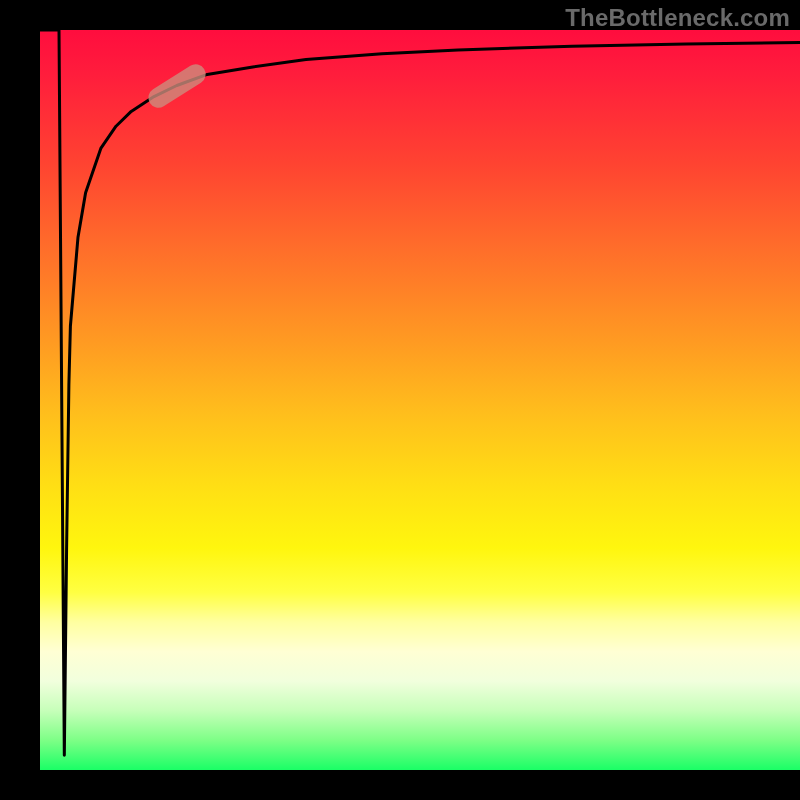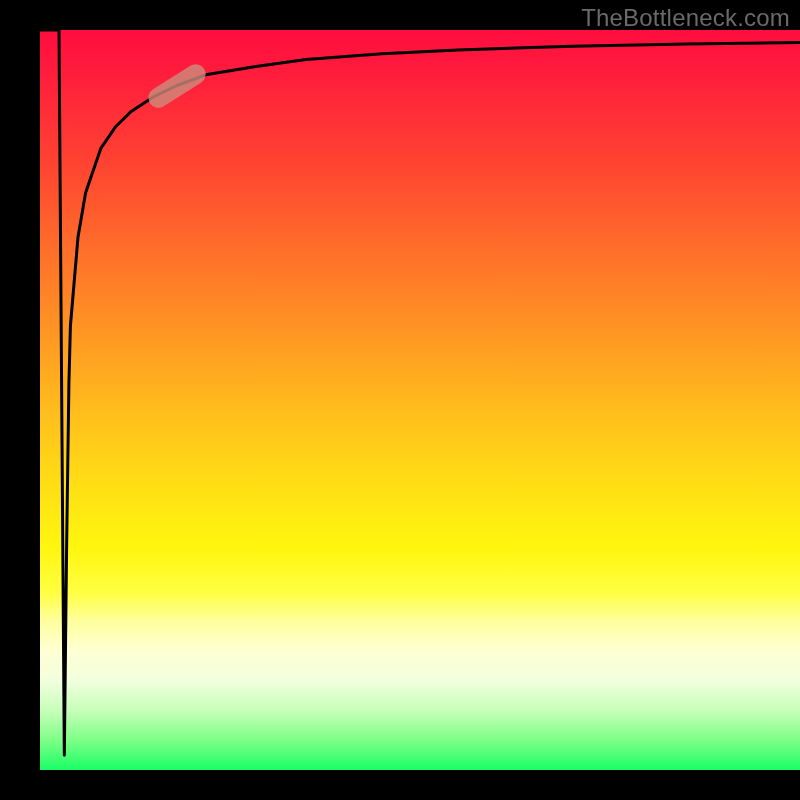--- a/index.html
+++ b/index.html
@@ -5,21 +5,21 @@
   * { margin: 0; padding: 0; box-sizing: border-box; }
   html, body { width: 800px; height: 800px; background: #000; overflow: hidden; }
   .container { position: relative; width: 800px; height: 800px; }
   .watermark {
     position: absolute;
     top: 4px;
     right: 10px;
     font-family: Arial, Helvetica, sans-serif;
     font-size: 24px;
     color: #6a6a6a;
-    font-weight: 400;
+    font-weight: 700;
     letter-spacing: 0.2px;
   }
   .plot-area {
     position: absolute;
     left: 40px;
     top: 30px;
     width: 760px;
     height: 740px;
     
     background: linear-gradient(to bottom,

